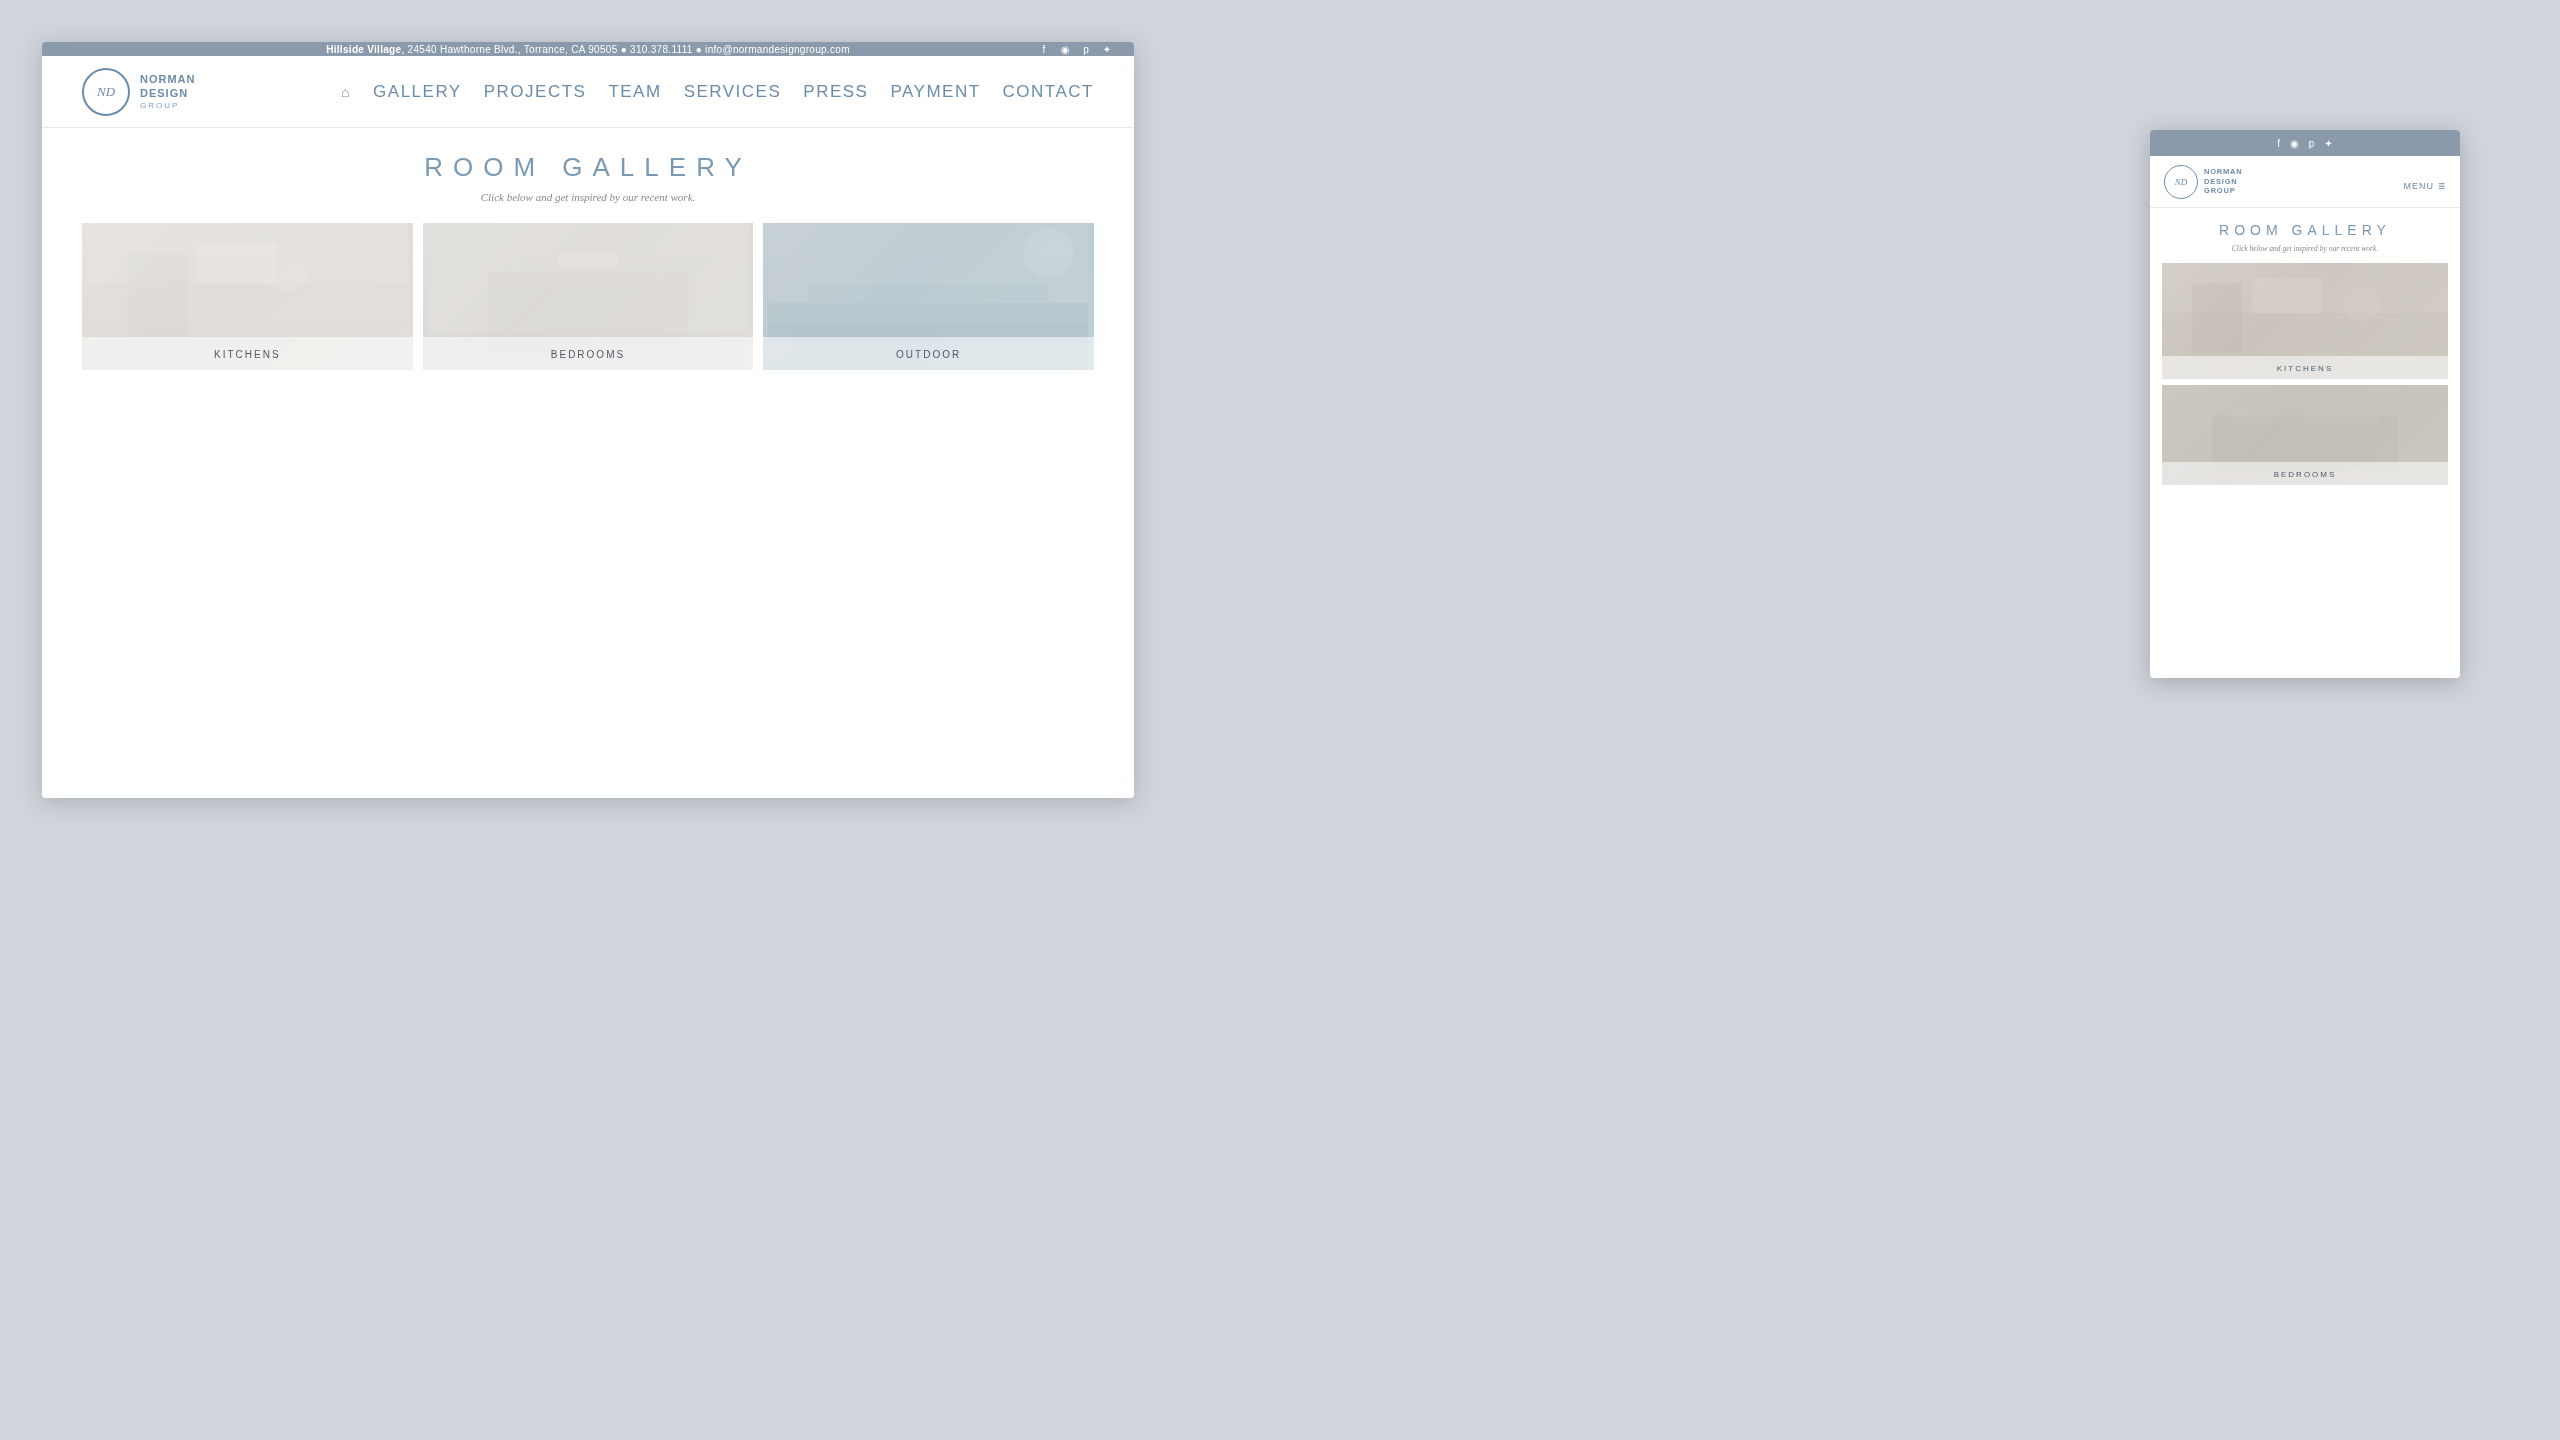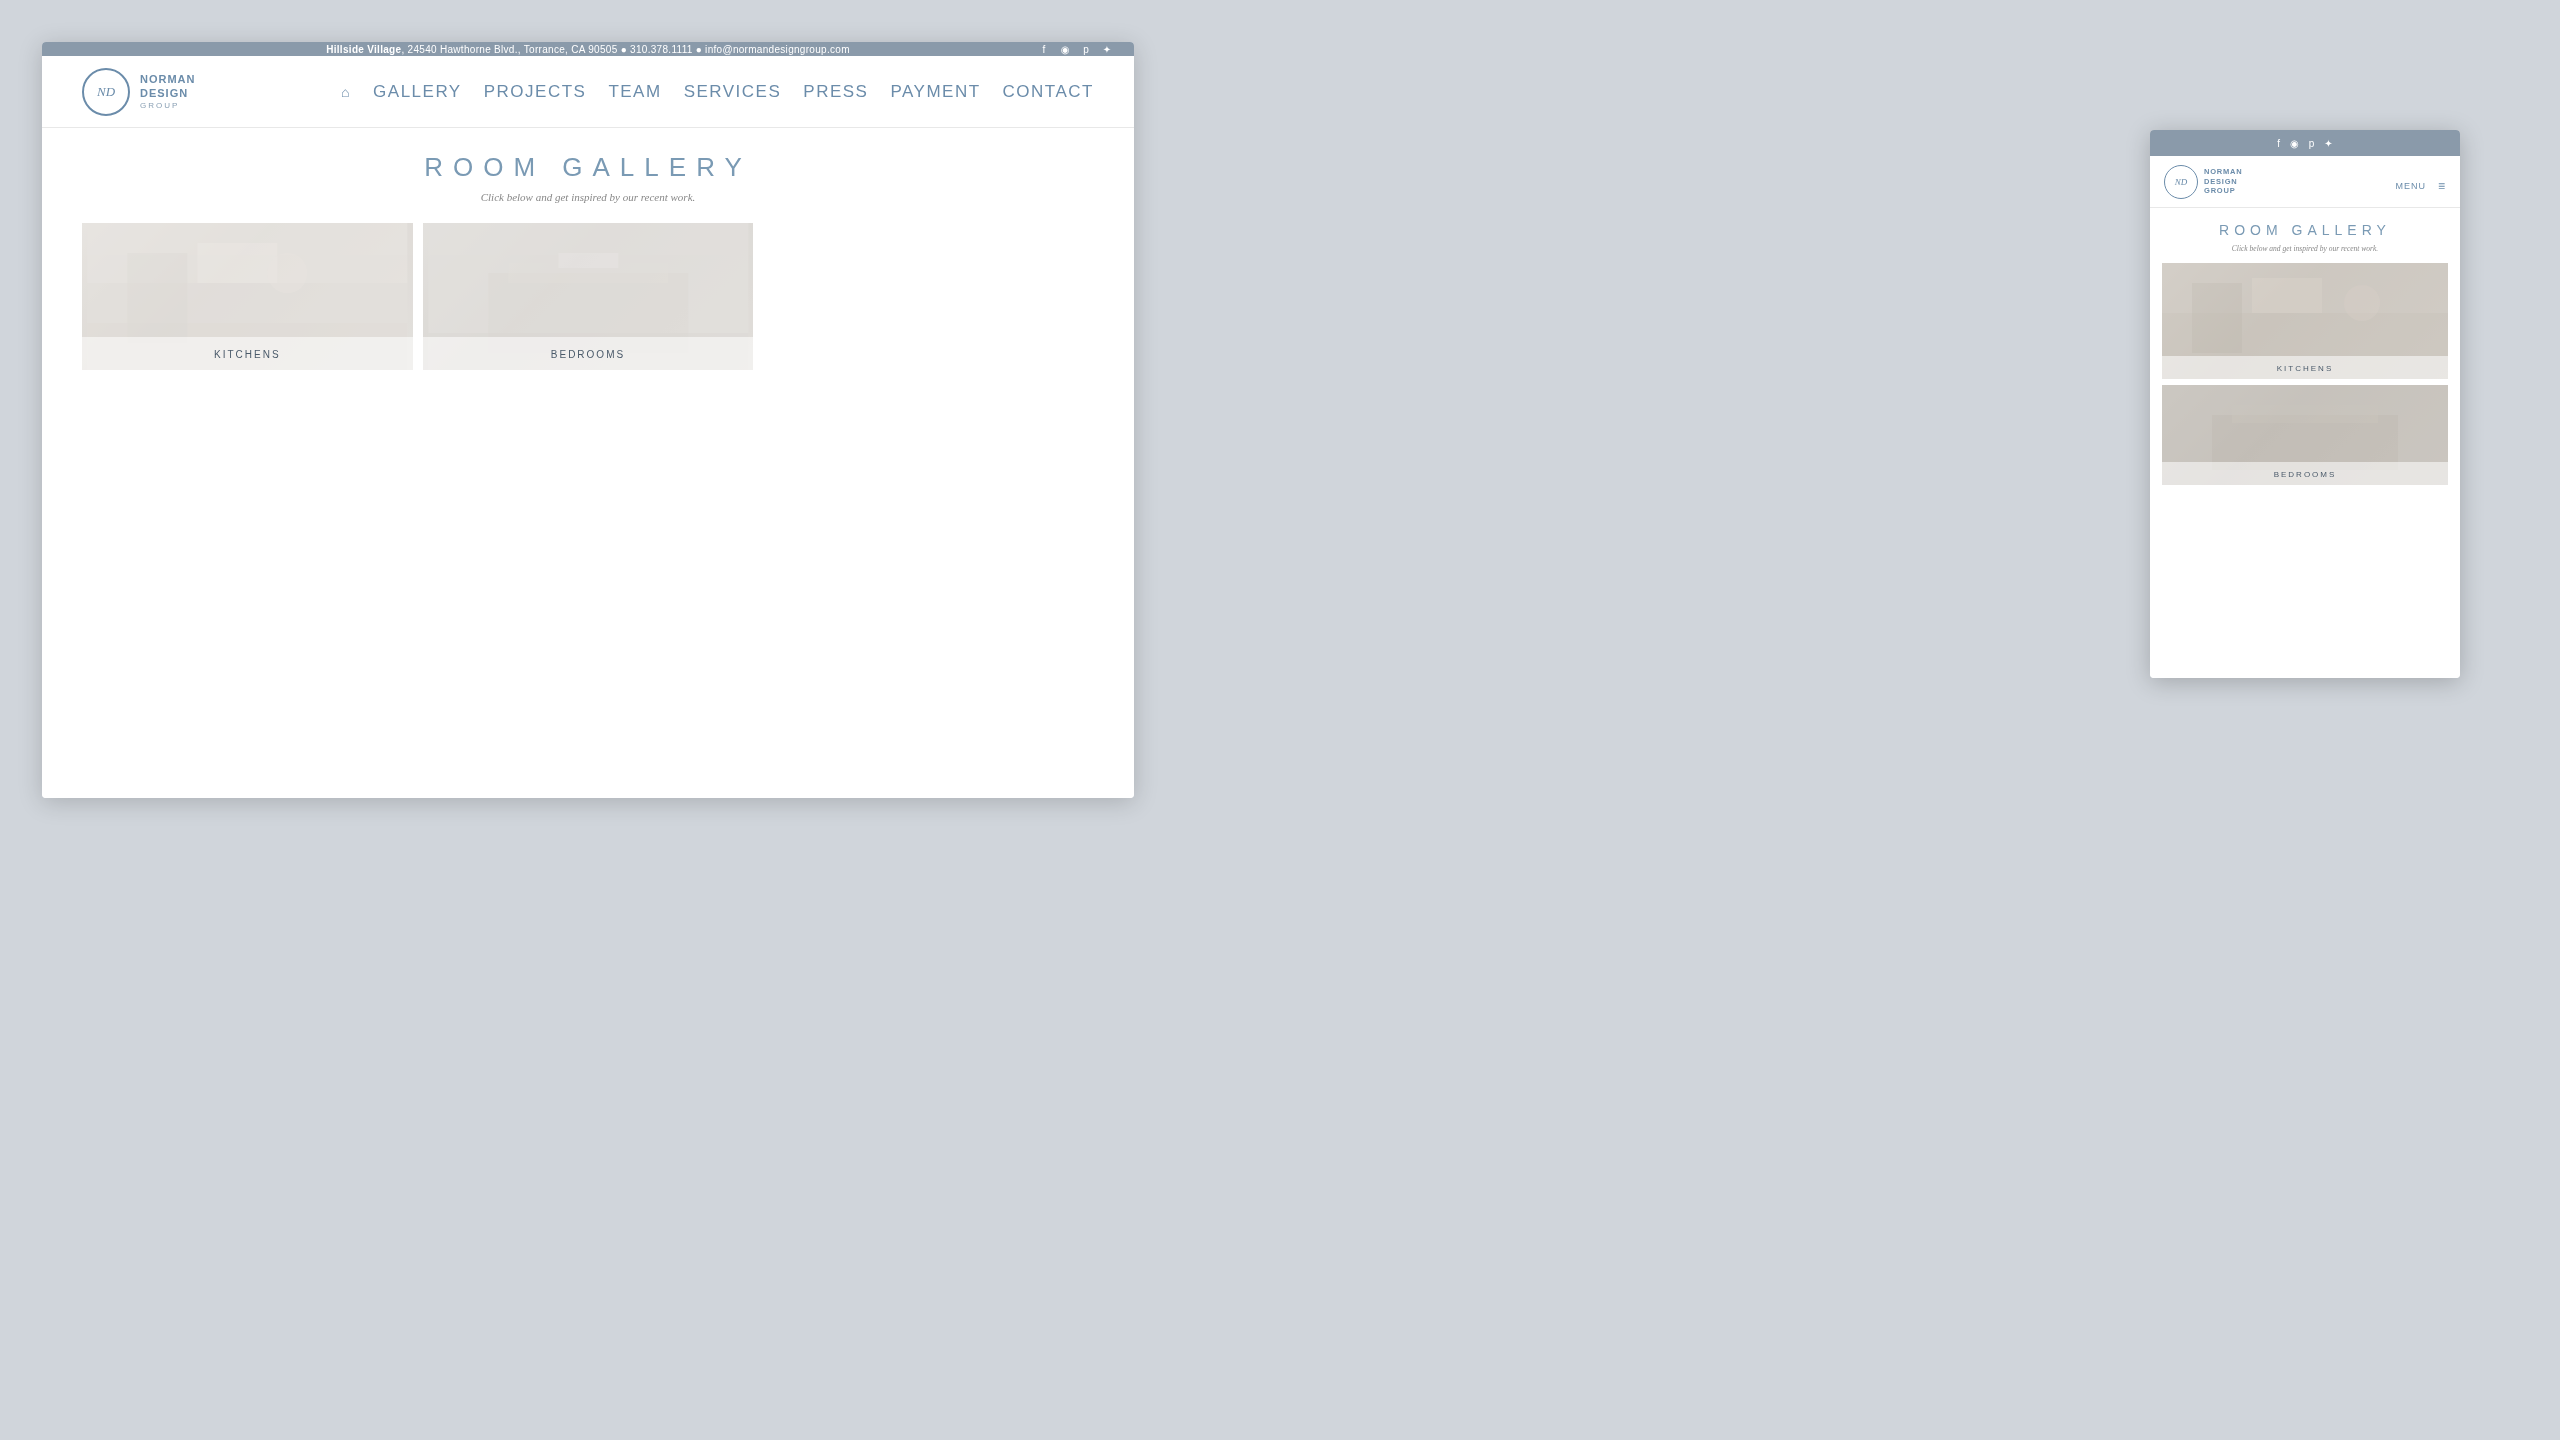--- a/index.html
+++ b/index.html
@@ -249,21 +249,21 @@
     }
     .mobile-menu-btn {
       margin-left: auto;
       font-family: Arial, sans-serif;
       font-size: 9px;
       color: #6b8caa;
       letter-spacing: 1px;
       cursor: pointer;
       display: flex;
       align-items: center;
-      gap: 12px;
+      gap: 4px;
       margin-top: 9px;
     }
     .hamburger-icon {
       font-size: 12px;
     }
 
     
     .mobile-content {
       flex: 1;
       background: #fff;
@@ -403,20 +403,32 @@
             <rect x="0" y="110" width="320" height="37" fill="#b8b2ac" opacity="0.4"></rect>
             <rect x="130" y="30" width="60" height="15" fill="#e0dada" opacity="0.5"></rect>
           </svg>
         </div>
         <div class="gallery-label">BEDROOMS</div>
       </div>
 
 
 
 
+      <div class="gallery-cell">
+        <div class="gallery-bg bg-outdoor">
+          <svg width="100%" height="100%" viewBox="0 0 320 147" xmlns="http://www.w3.org/2000/svg" opacity="0.7">
+            <rect width="320" height="147" fill="#9aacb4"></rect>
+            <rect x="0" y="80" width="320" height="67" fill="#6a8a9a" opacity="0.5"></rect>
+            <rect x="40" y="60" width="240" height="40" fill="#7a9aaa" opacity="0.4"></rect>
+            <circle cx="280" cy="30" r="25" fill="#b8d0d8" opacity="0.4"></circle>
+            <rect x="0" y="100" width="320" height="20" fill="#5a8898" opacity="0.4"></rect>
+          </svg>
+        </div>
+        <div class="gallery-label">OUTDOOR</div>
+      </div>
 
 
 
 
     </div>
   </div>
 </div>
 
 <div class="mobile-window">
 

